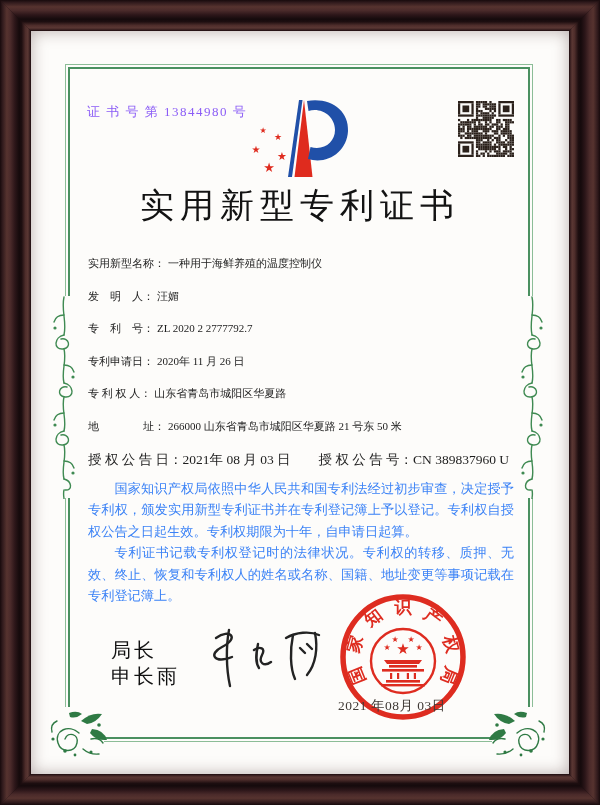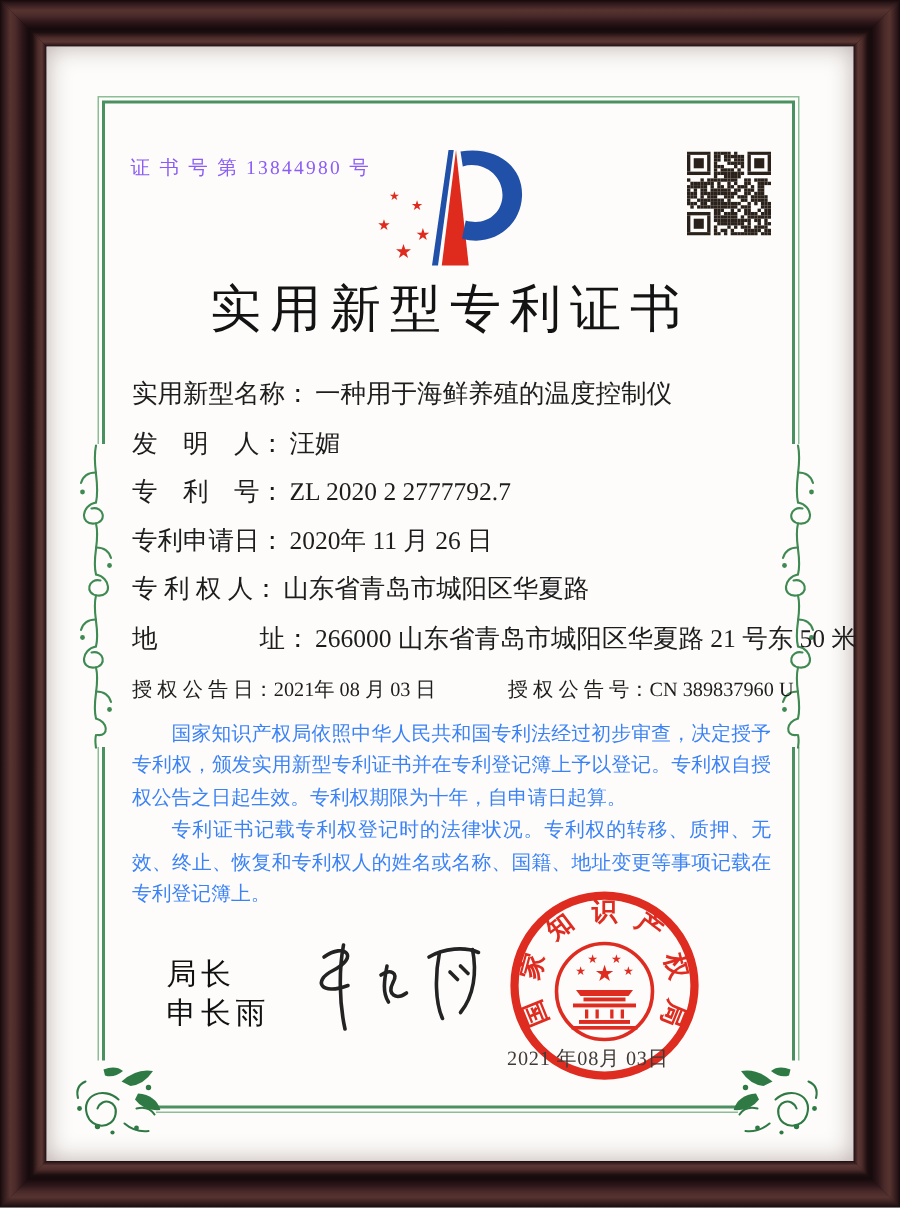--- a/index.html
+++ b/index.html
@@ -34,25 +34,25 @@
   .mirror{transform:scaleX(-1)}
 
   
   .content{position:absolute;inset:0;z-index:5;color:#1d1d1d}
   .certno{position:absolute;left:87px;top:103px;font-size:13px;letter-spacing:1.5px;color:#8b5cf6;white-space:nowrap}
   .logo{position:absolute;left:251px;top:96px;width:103px;height:88px}
   .qr{position:absolute;left:458px;top:101px;width:56px;height:56px}
   .title{position:absolute;left:0;right:0;top:183px;text-align:center;
     font-size:34px;font-weight:normal;letter-spacing:6px;color:#131313;white-space:nowrap}
 
-  .fields{position:absolute;left:88px;top:256px;width:430px;font-size:17px}
+  .fields{position:absolute;left:88px;top:256px;width:430px;font-size:11px}
   .frow{height:14px;line-height:14px;margin-bottom:18.6px;white-space:nowrap}
   .frow .val{margin-left:3px}
 
-  .grant{position:absolute;left:88px;top:451px;font-size:13.5px;white-space:nowrap;display:flex;gap:48px}
+  .grant{position:absolute;left:88px;top:451px;font-size:13.5px;white-space:nowrap;display:flex;gap:28px}
 
   .paras{position:absolute;left:88px;top:478px;width:426px;font-size:13.2px;
     line-height:21.4px;text-align:justify;color:#3b82f6}
   .paras p{margin:0;text-indent:2em}
 
   .director{position:absolute;left:111px;top:637px;font-size:20px;line-height:26px;
     letter-spacing:3px;color:#111}
   .signature{position:absolute;left:196px;top:622px;width:142px;height:70px}
 
   .seal{position:absolute;left:330px;top:584px;width:146px;height:146px;opacity:.96}

